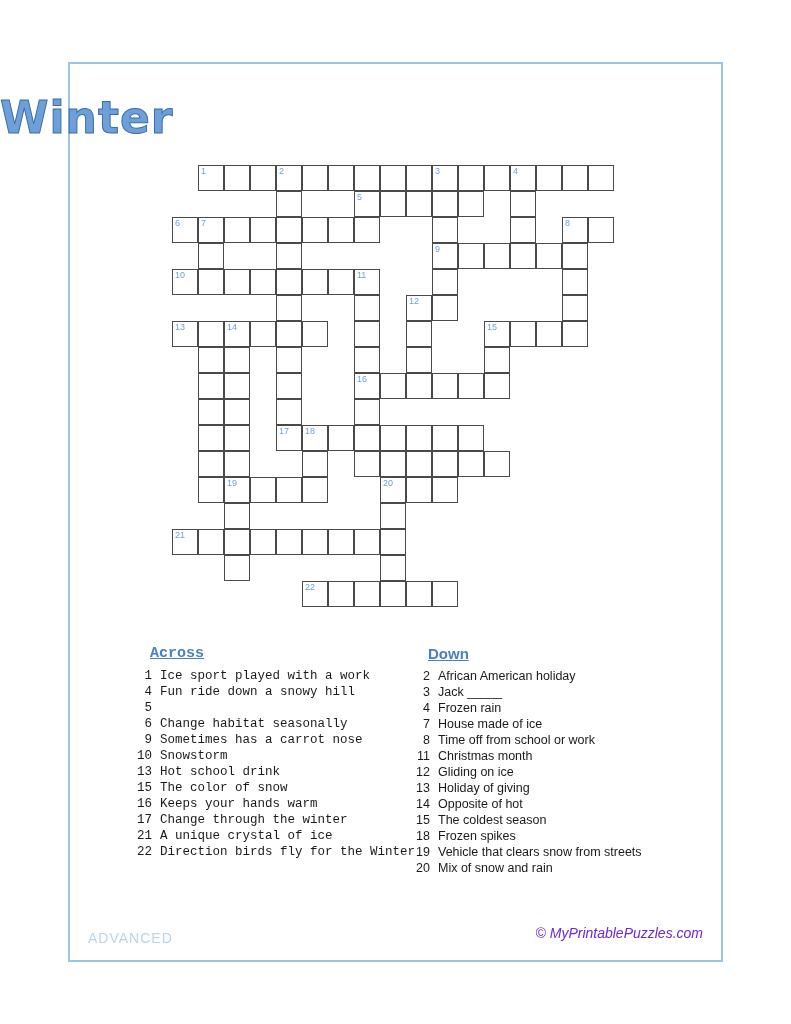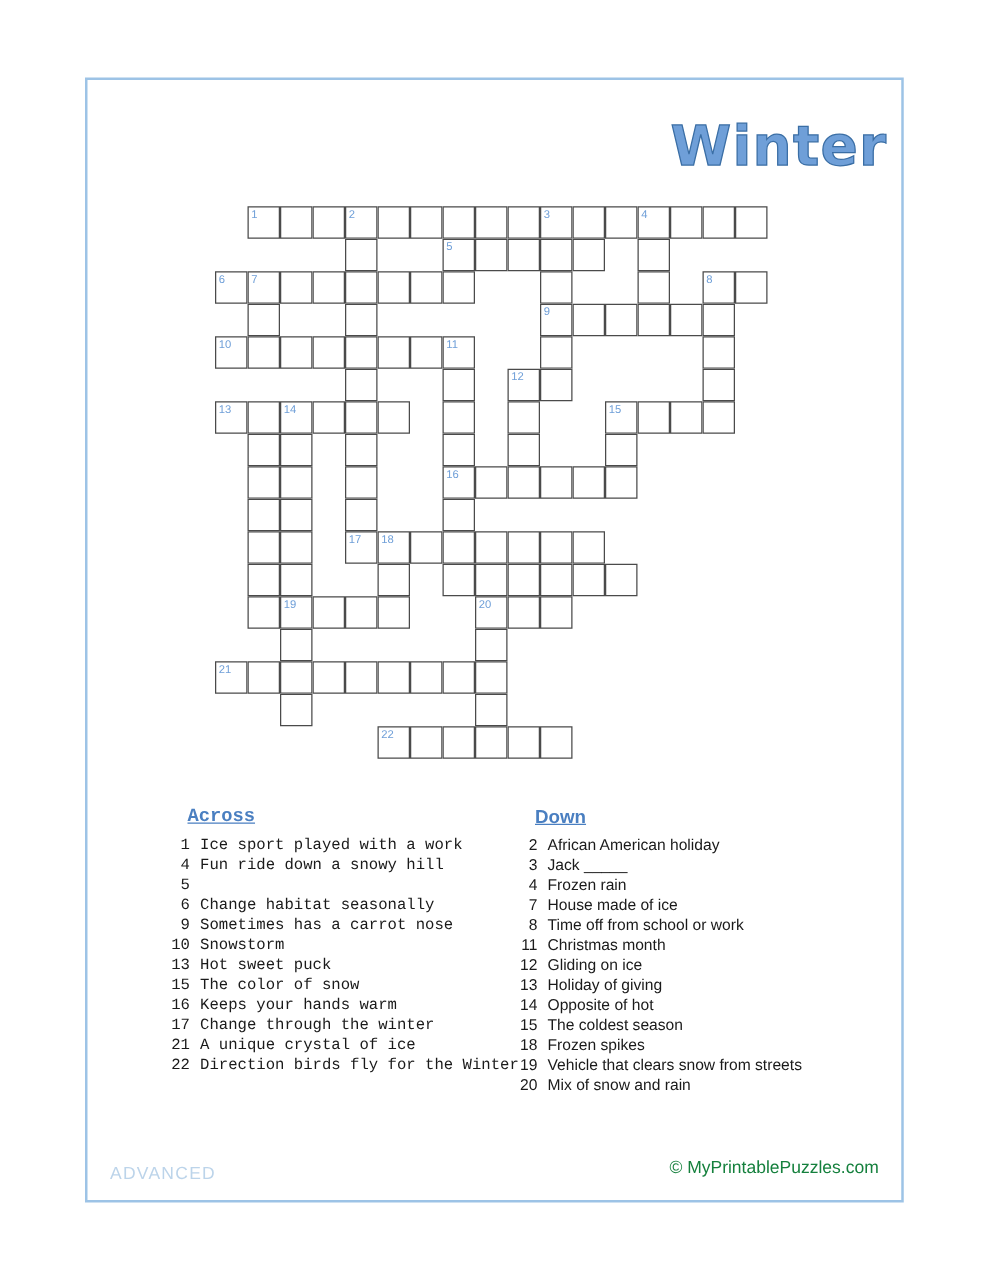--- a/index.html
+++ b/index.html
@@ -28,21 +28,21 @@
     width: 655px;
     height: 900px;
     border: 2px solid #9dc3e6;
     box-sizing: border-box;
   }
   .title {
     position: absolute;
     left: 0;
     top: 92px;
     width: 710px;
-    text-align: right;
+    text-align: left;
     font-family: "DejaVu Sans", sans-serif;
     font-size: 44px;
     font-weight: bold;
     color: #6f9fd8;
     letter-spacing: 1px;
     -webkit-text-stroke: 1px #3a6ea5;
   }
   
   #grid-wrap {
     position: absolute;
@@ -115,21 +115,22 @@
     top: 930px;
     font-size: 14px;
     letter-spacing: 1px;
     color: #bcd4ea;
   }
   .footer-right {
     position: absolute;
     right: 88px;
     top: 925px;
     font-size: 14px;
-    color: #15803d;
+    color: #6d28d9;
+    font-style: italic;
   }
 </style>
 </head>
 <body>
 
 <div class="page">
 
   <div class="border-frame"></div>
 
   <div class="title">Winter</div>
@@ -338,21 +339,21 @@
           <div class="clue">
             <span class="n">9</span>
             <span class="t">Sometimes has a carrot nose</span>
           </div>
           <div class="clue">
             <span class="n">10</span>
             <span class="t">Snowstorm</span>
           </div>
           <div class="clue">
             <span class="n">13</span>
-            <span class="t">Hot sweet puck</span>
+            <span class="t">Hot school drink</span>
           </div>
           <div class="clue">
             <span class="n">15</span>
             <span class="t">The color of snow</span>
           </div>
           <div class="clue">
             <span class="n">16</span>
             <span class="t">Keeps your hands warm</span>
           </div>
           <div class="clue">

